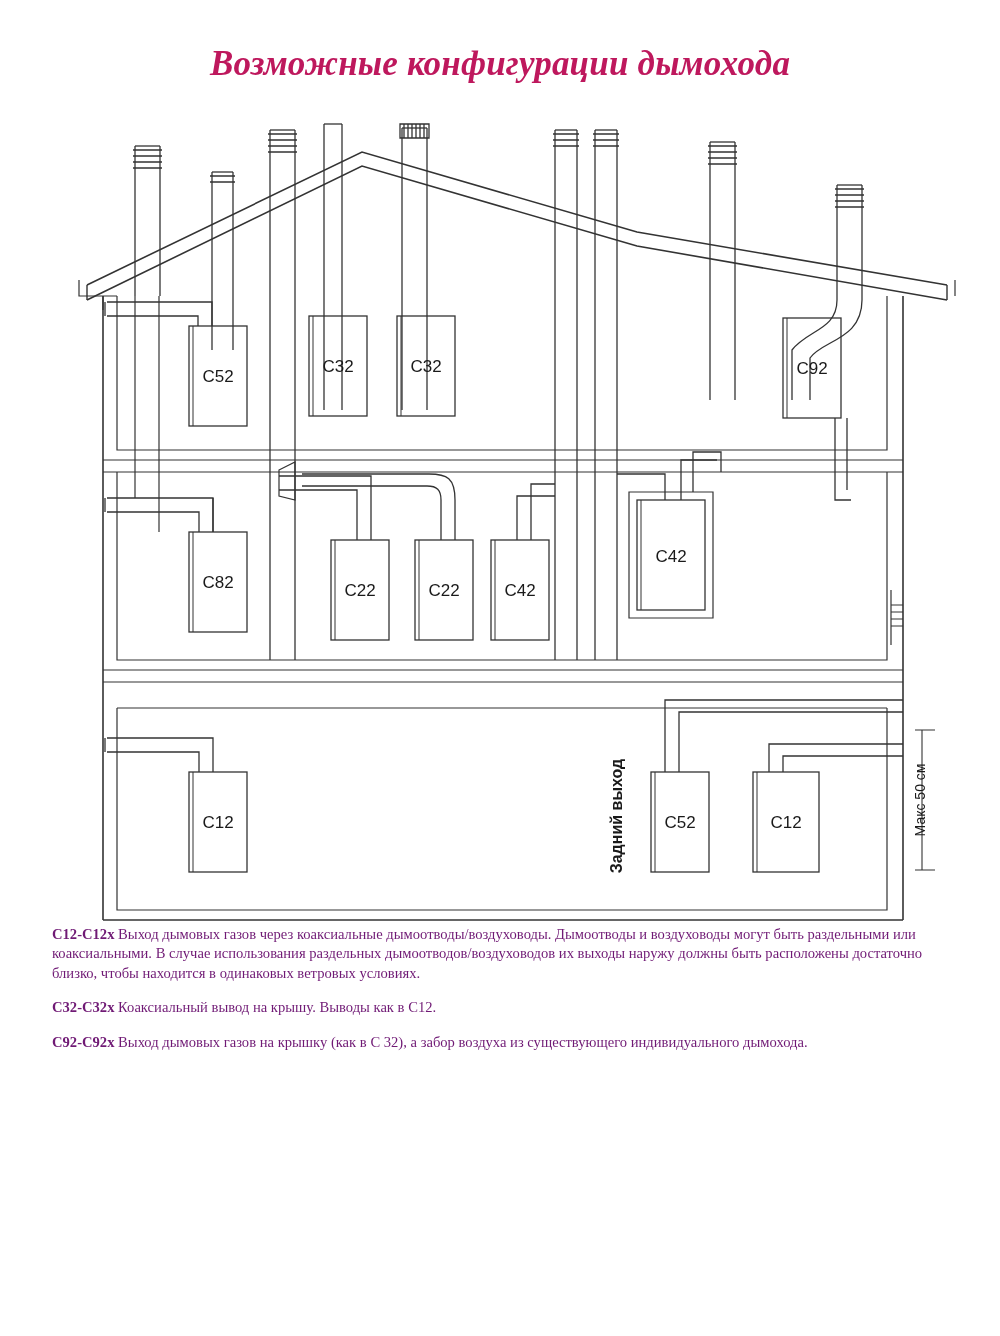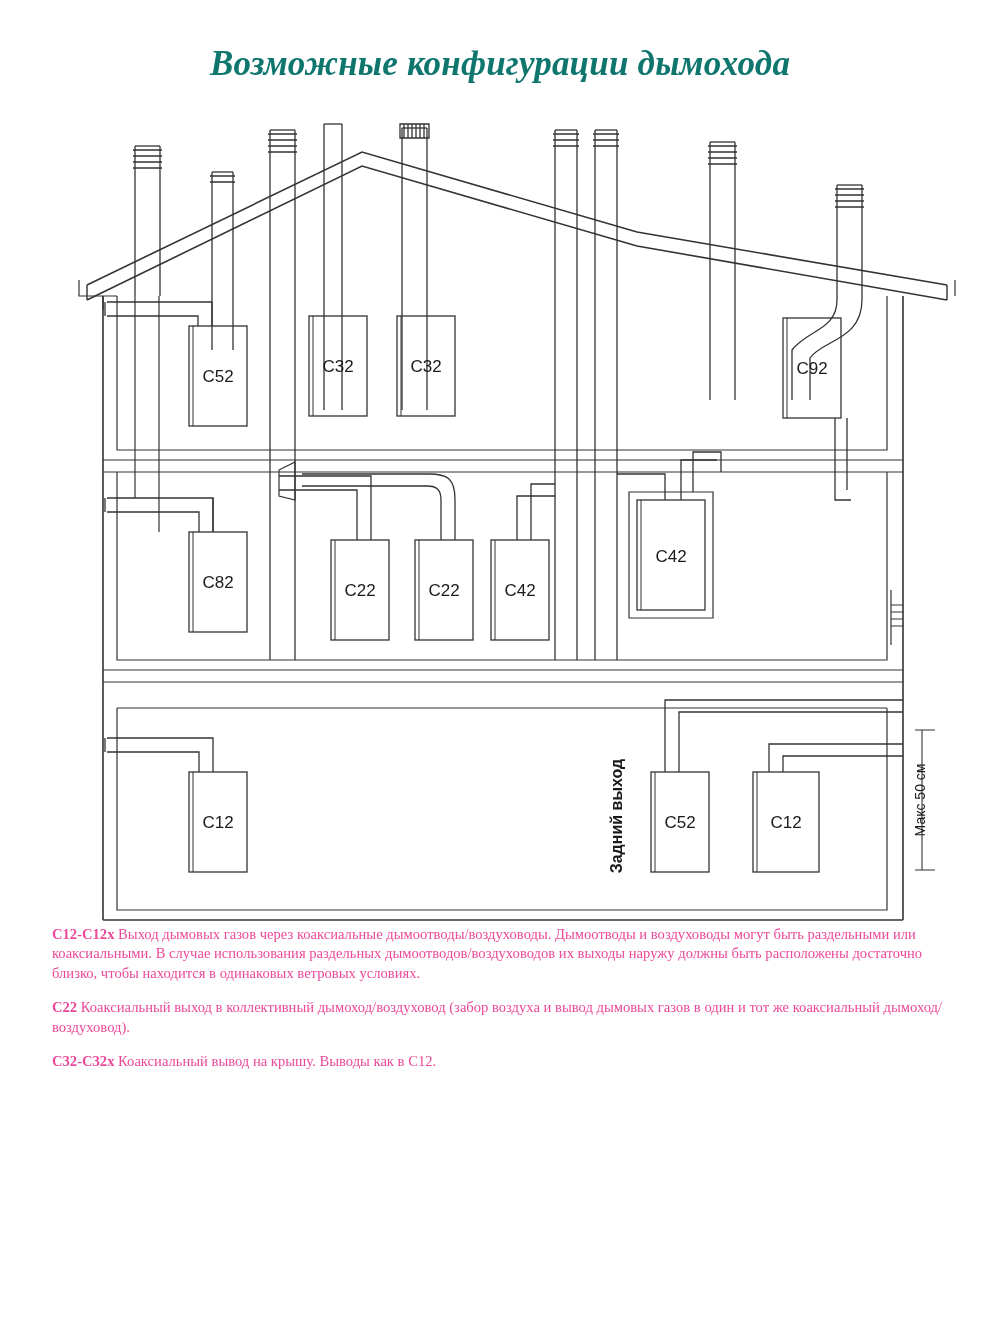--- a/index.html
+++ b/index.html
@@ -18,21 +18,21 @@
   #title {
     position: absolute;
     top: 44px;
     left: 0;
     width: 1000px;
     text-align: center;
     font-family: "Liberation Serif", serif;
     font-style: italic;
     font-weight: bold;
     font-size: 35px;
-    color: #0f766e;
+    color: #be185d;
     letter-spacing: 0.2px;
   }
   #diagram {
     position: absolute;
     top: 100px;
     left: 17px;
     width: 1000px;
     height: 830px;
   }
   #diagram svg {
@@ -57,21 +57,21 @@
   #legend {
     position: absolute;
     top: 925px;
     left: 52px;
     width: 898px;
   }
   .legend-item {
     font-family: "Liberation Serif", serif;
     font-size: 14.6px;
     line-height: 1.33;
-    color: #ec4899;
+    color: #701a75;
     margin-bottom: 15px;
     text-align: left;
   }
   .legend-code {
     font-weight: bold;
   }
 </style>
 </head>
 <body>
 
@@ -266,18 +266,18 @@
     <text class="vlabel-thin" x="908" y="700" text-anchor="middle" transform="rotate(-90 908 700)">Макс 50 см</text>
   </g>
 </svg>
 </div>
 
 <div id="legend">
   <div class="legend-item">
     <span class="legend-code">C12-C12x</span><span> Выход дымовых газов через коаксиальные дымоотводы/воздуховоды. Дымоотводы и воздуховоды могут быть раздельными или коаксиальными. В случае использования раздельных дымоотводов/воздуховодов их выходы наружу должны быть расположены достаточно близко, чтобы находится в одинаковых ветровых условиях.</span>
   </div>
   <div class="legend-item">
-    <span class="legend-code">C22</span><span> Коаксиальный выход в коллективный дымоход/воздуховод (забор воздуха и вывод дымовых газов в один и тот же коаксиальный дымоход/воздуховод).</span>
+    <span class="legend-code">C32-C32x</span><span> Коаксиальный вывод на крышу. Выводы как в С12.</span>
   </div>
   <div class="legend-item">
-    <span class="legend-code">C32-C32x</span><span> Коаксиальный вывод на крышу. Выводы как в С12.</span>
+    <span class="legend-code">C92-C92x</span><span> Выход дымовых газов на крышку (как в С 32), а забор воздуха из существующего индивидуального дымохода.</span>
   </div>
 </div>
 
 </body></html>

